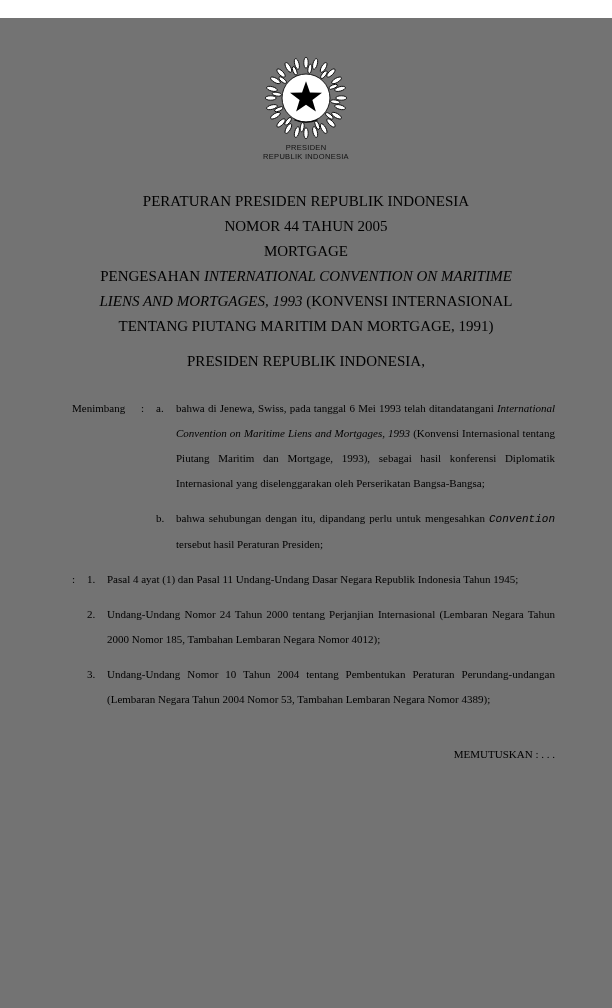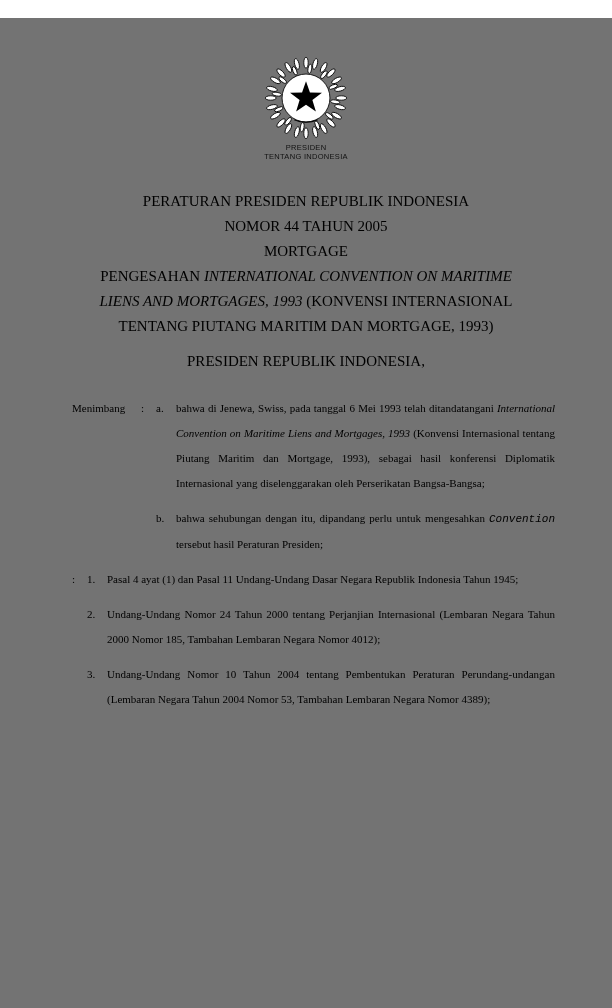--- a/index.html
+++ b/index.html
@@ -122,29 +122,29 @@
         <use href="#lf2" transform="rotate(277.5 50 50)"></use>
           <use href="#lf2" transform="rotate(307.5 50 50)"></use>
           <use href="#lf2" transform="rotate(337.5 50 50)"></use>
       </g>
       <circle cx="50" cy="50" r="28.5" fill="#ffffff" stroke="#000000" stroke-width="1"></circle>
       <path fill="#000000" d="M50,30 L54.7,43.53 L69.02,43.82 L57.61,52.47 L61.76,66.18 L50,58 L38.24,66.18 L42.39,52.47 L30.98,43.82 L45.3,43.53 Z"></path>
       <path d="M36,76 Q50,82 64,76" fill="none" stroke="#000000" stroke-width="1.2"></path>
     </svg>
     <div class="emblem-caption">
       <div>PRESIDEN</div>
-      <div>TENTANG INDONESIA</div>
+      <div>REPUBLIK INDONESIA</div>
     </div>
   </div>
 
   <div class="title-block">
     <div>PERATURAN PRESIDEN REPUBLIK INDONESIA</div>
     <div>NOMOR 44 TAHUN 2005</div>
     <div>MORTGAGE</div>
-    <div class="title-subject"><span>PENGESAHAN </span><span style="font-style: italic;">INTERNATIONAL CONVENTION ON MARITIME LIENS AND MORTGAGES, 1993</span><span> (KONVENSI INTERNASIONAL TENTANG PIUTANG MARITIM DAN MORTGAGE, 1993)</span></div>
+    <div class="title-subject"><span>PENGESAHAN </span><span style="font-style: italic;">INTERNATIONAL CONVENTION ON MARITIME LIENS AND MORTGAGES, 1993</span><span> (KONVENSI INTERNASIONAL TENTANG PIUTANG MARITIM DAN MORTGAGE, 1991)</span></div>
     <div class="authority">PRESIDEN REPUBLIK INDONESIA,</div>
   </div>
 
   <div class="body-block">
 
     <div class="clause">
       <div class="clause-label">Menimbang</div>
       <div class="clause-colon">:</div>
       <div class="clause-items">
         <div class="item">
@@ -169,16 +169,17 @@
           <div class="item-marker">2.</div>
           <div class="item-text"><span>Undang-Undang Nomor 24 Tahun 2000 tentang Perjanjian Internasional (Lembaran Negara Tahun 2000 Nomor 185, Tambahan Lembaran Negara Nomor 4012);</span></div>
         </div>
         <div class="item">
           <div class="item-marker">3.</div>
           <div class="item-text"><span>Undang-Undang Nomor 10 Tahun 2004 tentang Pembentukan Peraturan Perundang-undangan (Lembaran Negara Tahun 2004 Nomor 53, Tambahan Lembaran Negara Nomor 4389);</span></div>
         </div>
       </div>
     </div>
 
+    <div class="decision-line">MEMUTUSKAN : . . .</div>
 
   </div>
 
 </div>
 
 </body></html>

